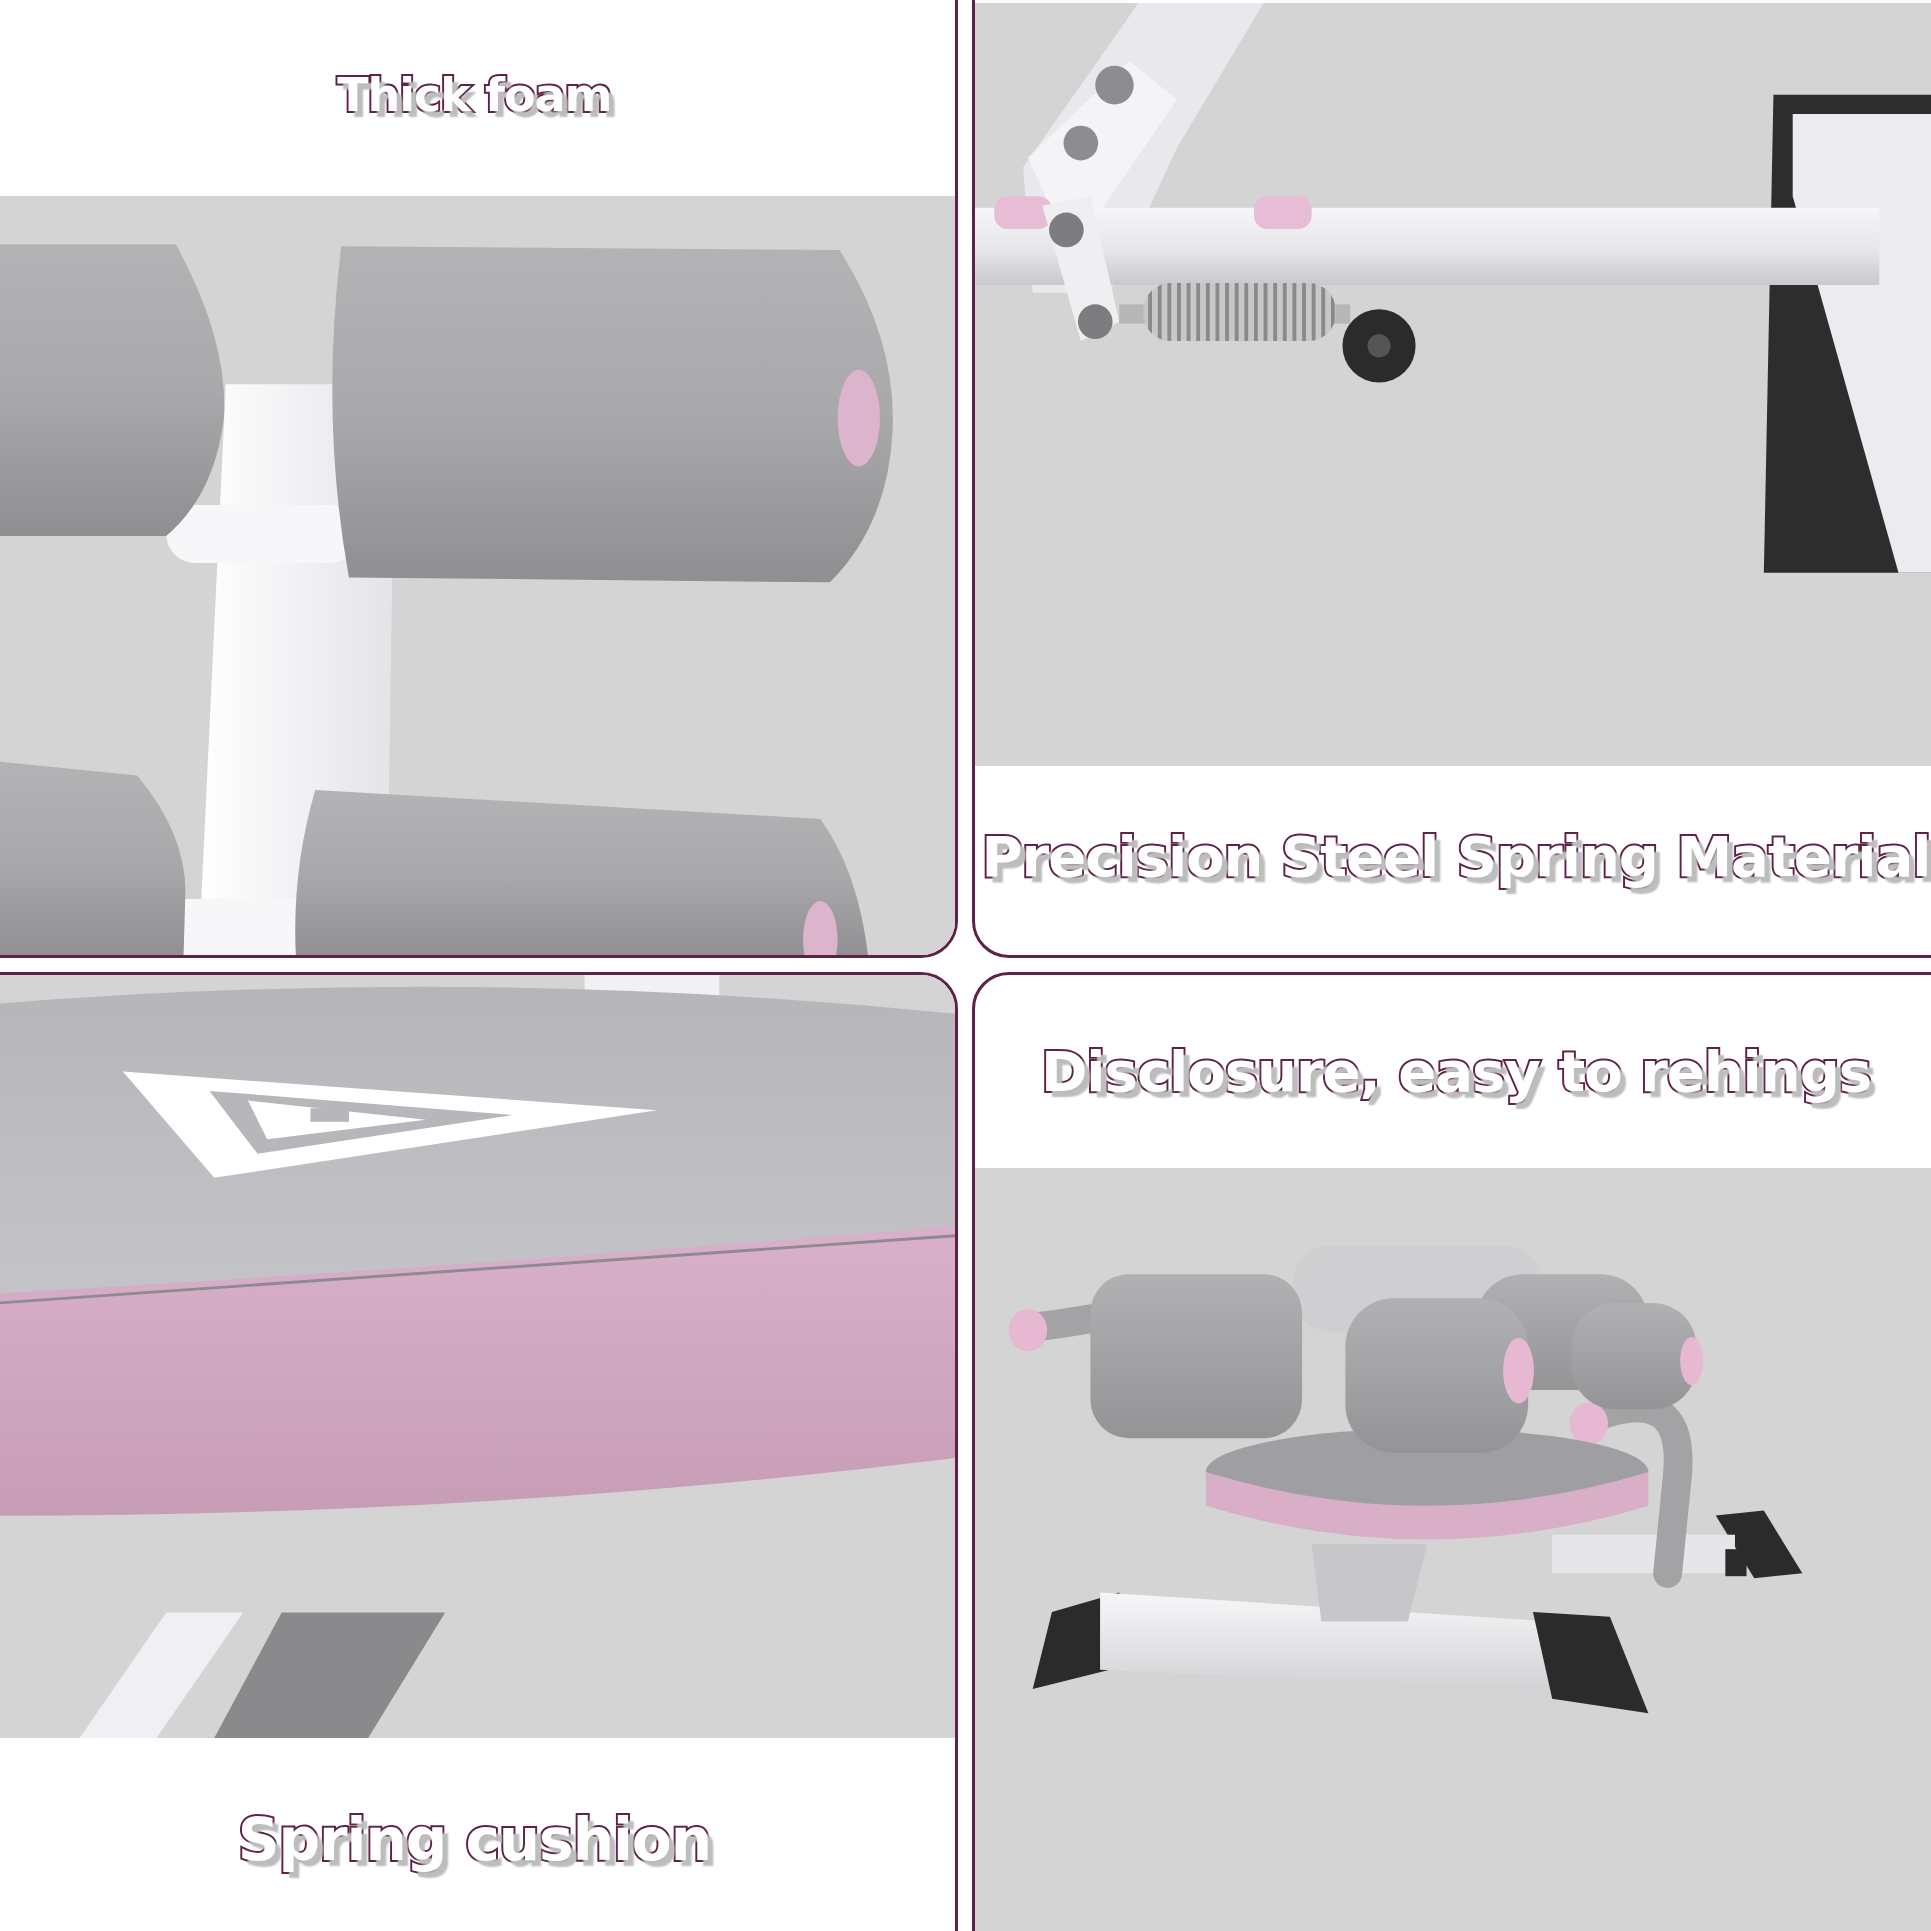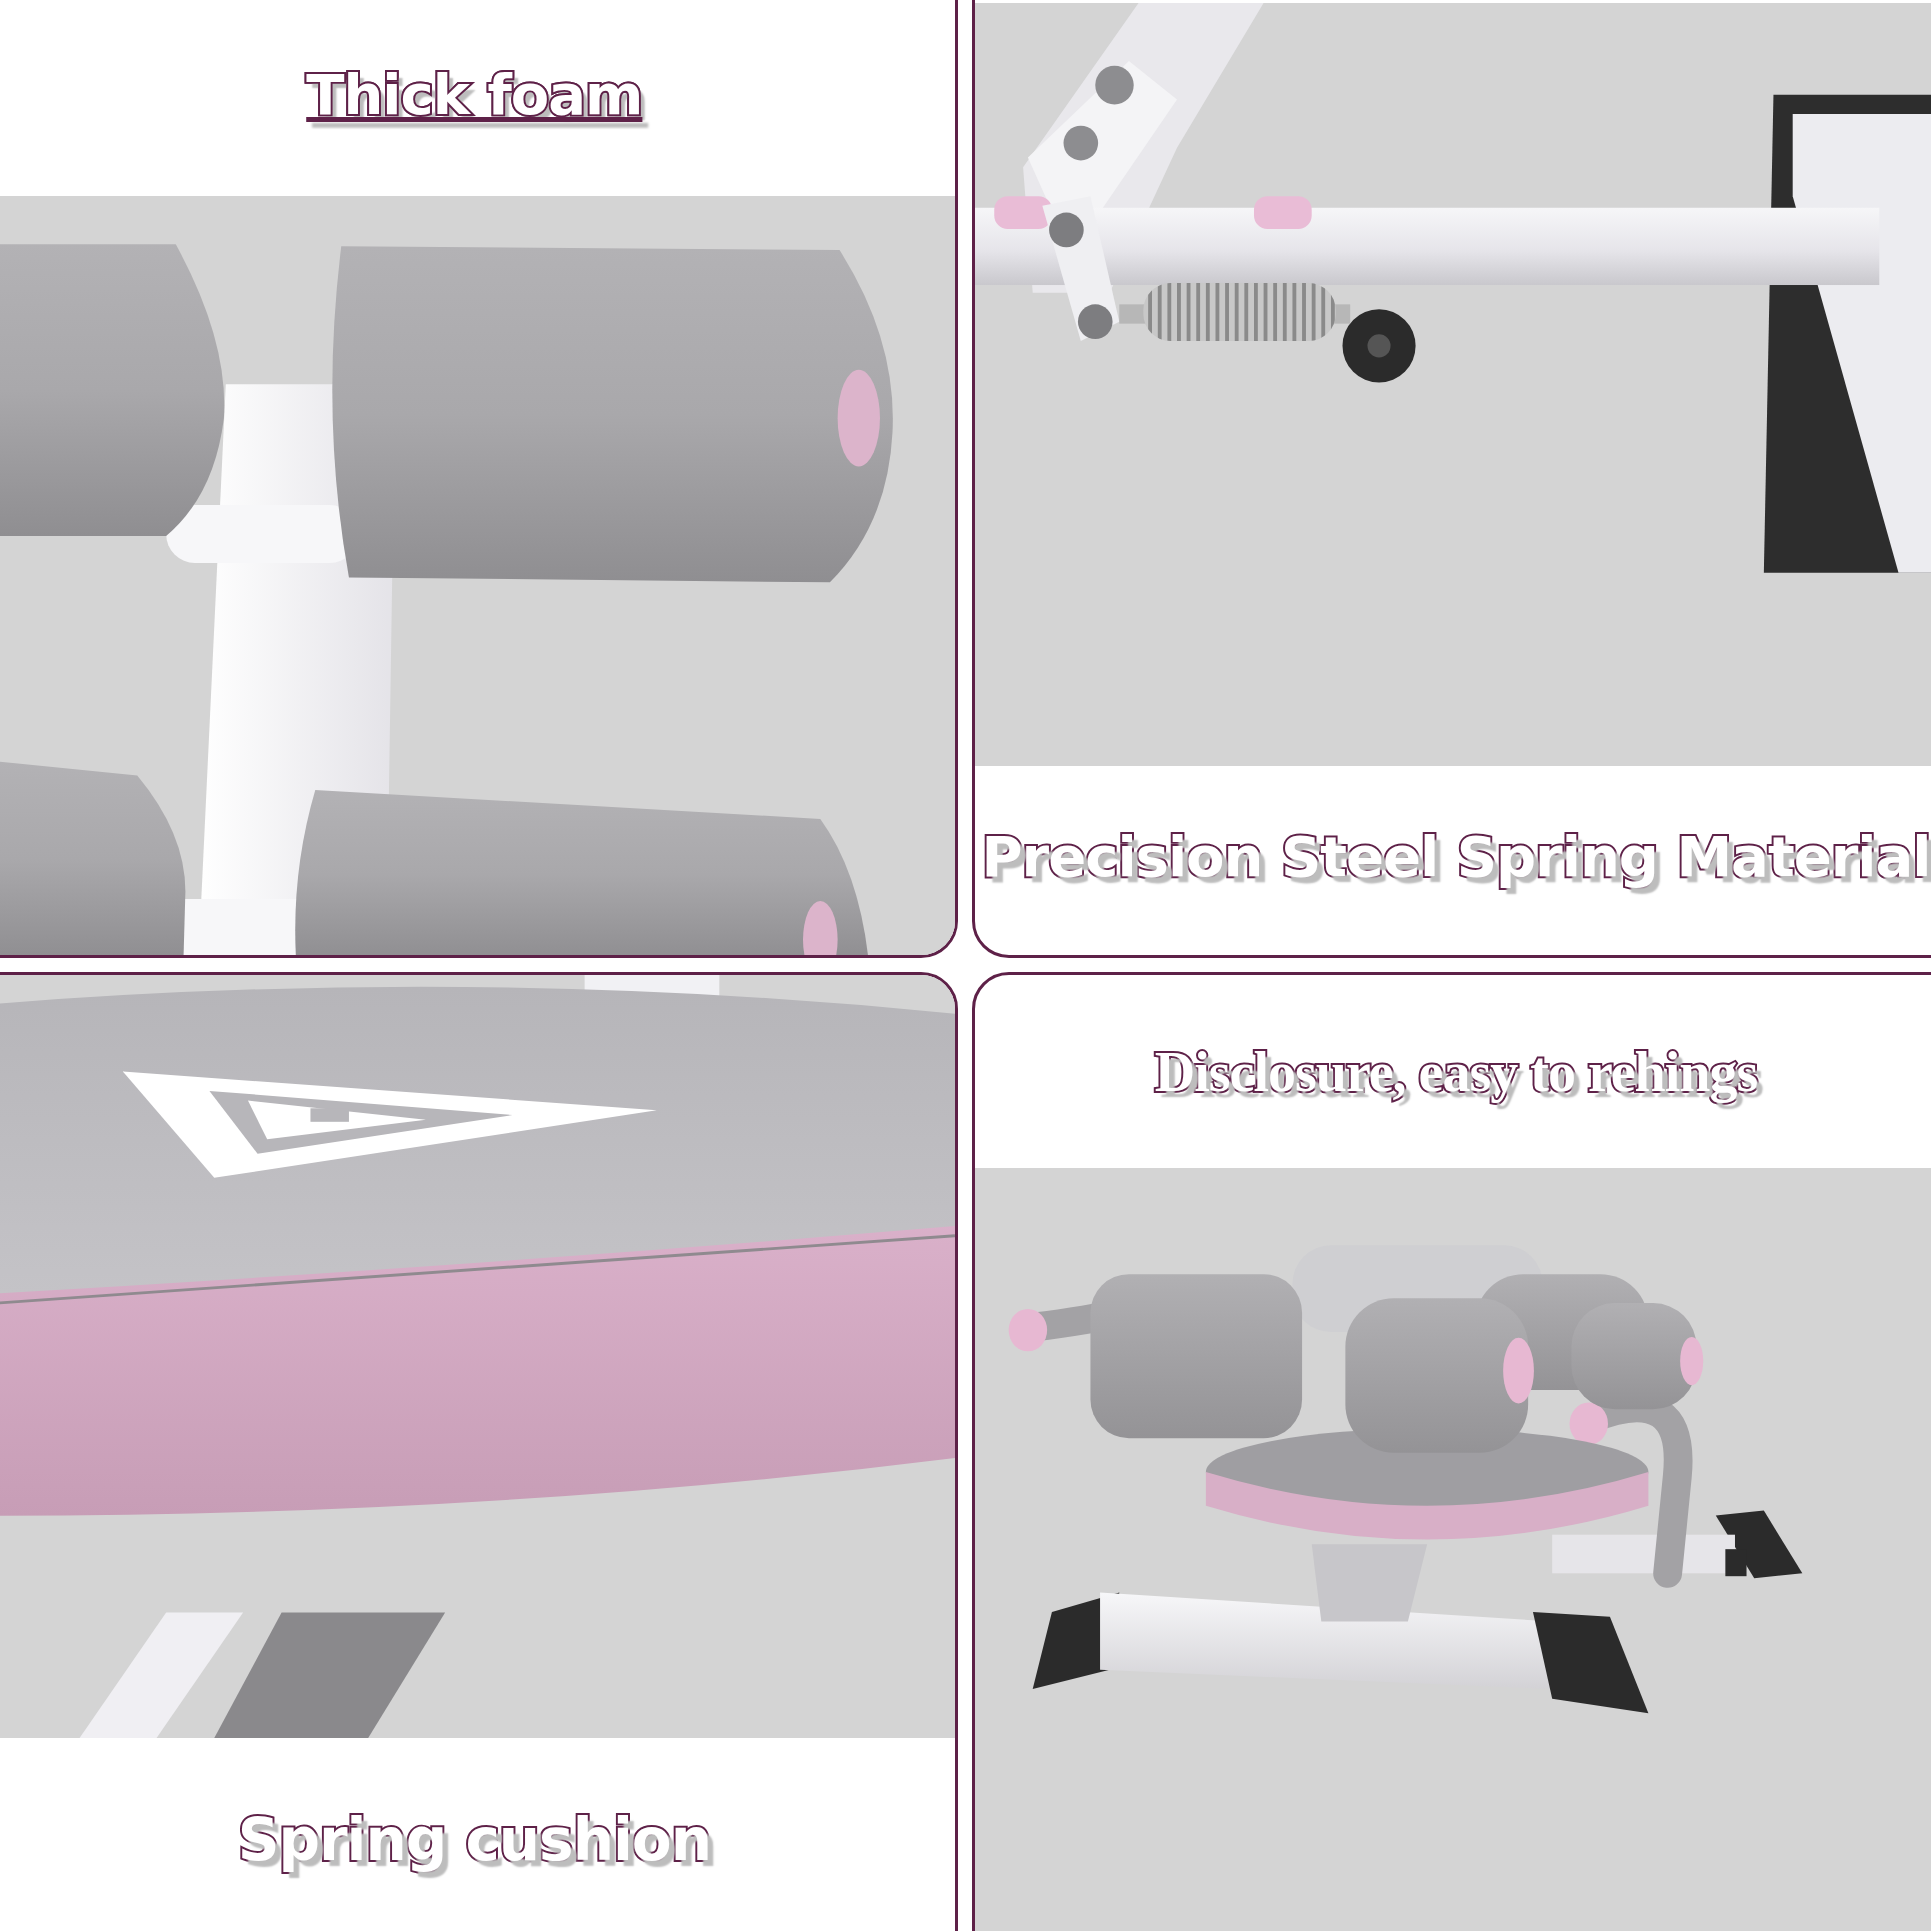--- a/index.html
+++ b/index.html
@@ -34,33 +34,33 @@
     font-weight: bold;
     color: #ffffff;
     -webkit-text-stroke: 3.9px #5e2148;
     paint-order: stroke fill;
     text-shadow: 5.8px 5.8px 1.9px #bdbdbd;
     letter-spacing: -1px;
     white-space: nowrap;
   }
 
   #panel-tl .caption { top: 9.7px; height: 183px; }
-  #panel-tl .caption span { font-size: 56px; text-decoration: underline; }
+  #panel-tl .caption span { font-size: 46px; }
   #panel-tl .photo { top: 203px; height: 763px; }
 
   #panel-tr .photo { top: 9.7px; height: 763px; }
   #panel-tr .caption { top: 772px; height: 183px; }
   #panel-tr .caption span { font-size: 56px; }
 
   #panel-bl .photo { top: 0; height: 763px; }
   #panel-bl .caption { top: 763px; height: 203px; }
   #panel-bl .caption span { font-size: 58px; }
 
   #panel-br .caption { top: 0; height: 193px; }
-  #panel-br .caption span { font-size: 56px; font-family: Liberation Serif, serif; }
+  #panel-br .caption span { font-size: 56px; }
   #panel-br .photo { top: 193px; height: 772px; }
 </style>
 </head>
 <body>
 
 <div class="panel" id="panel-tl">
   <div class="caption">
     <span>Thick foam</span>
   </div>
   <div class="photo">

